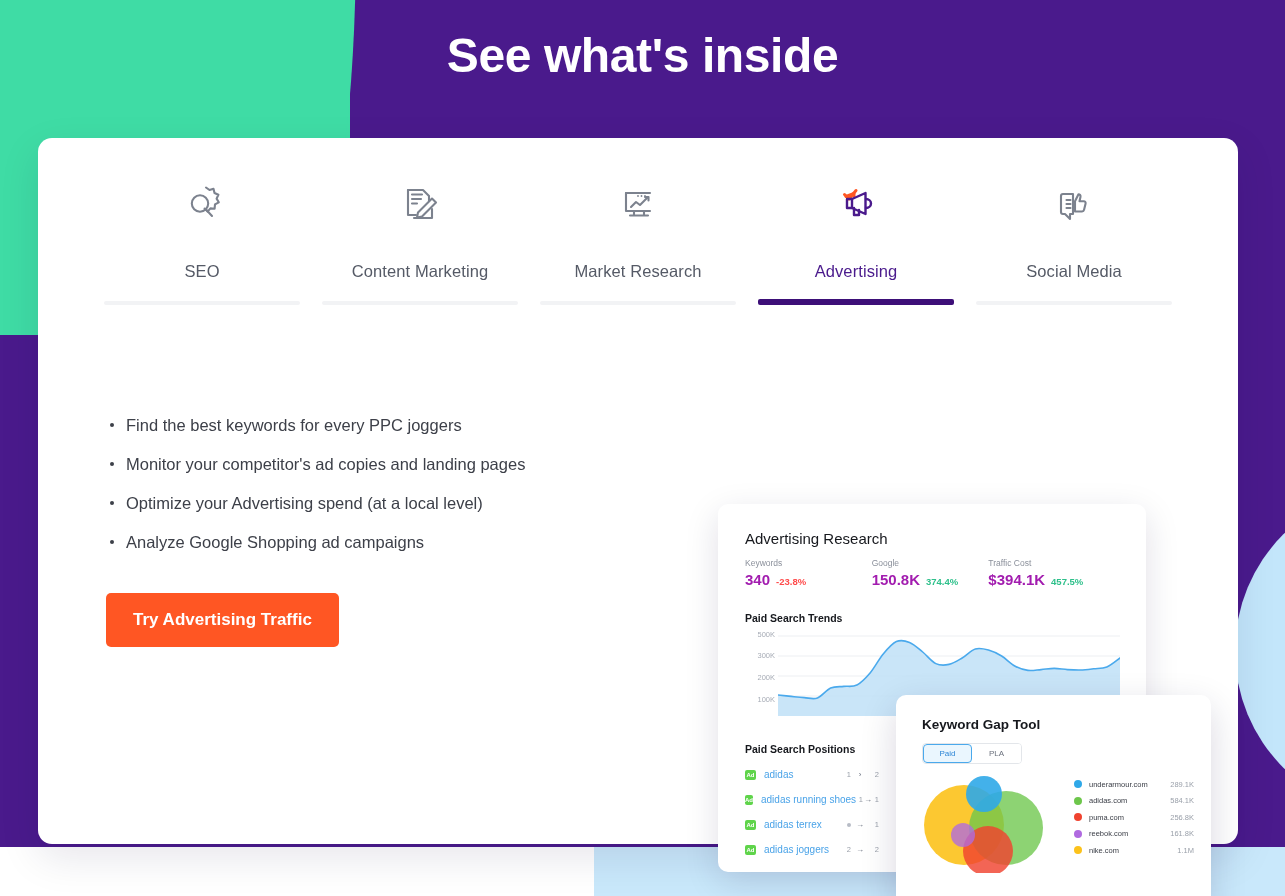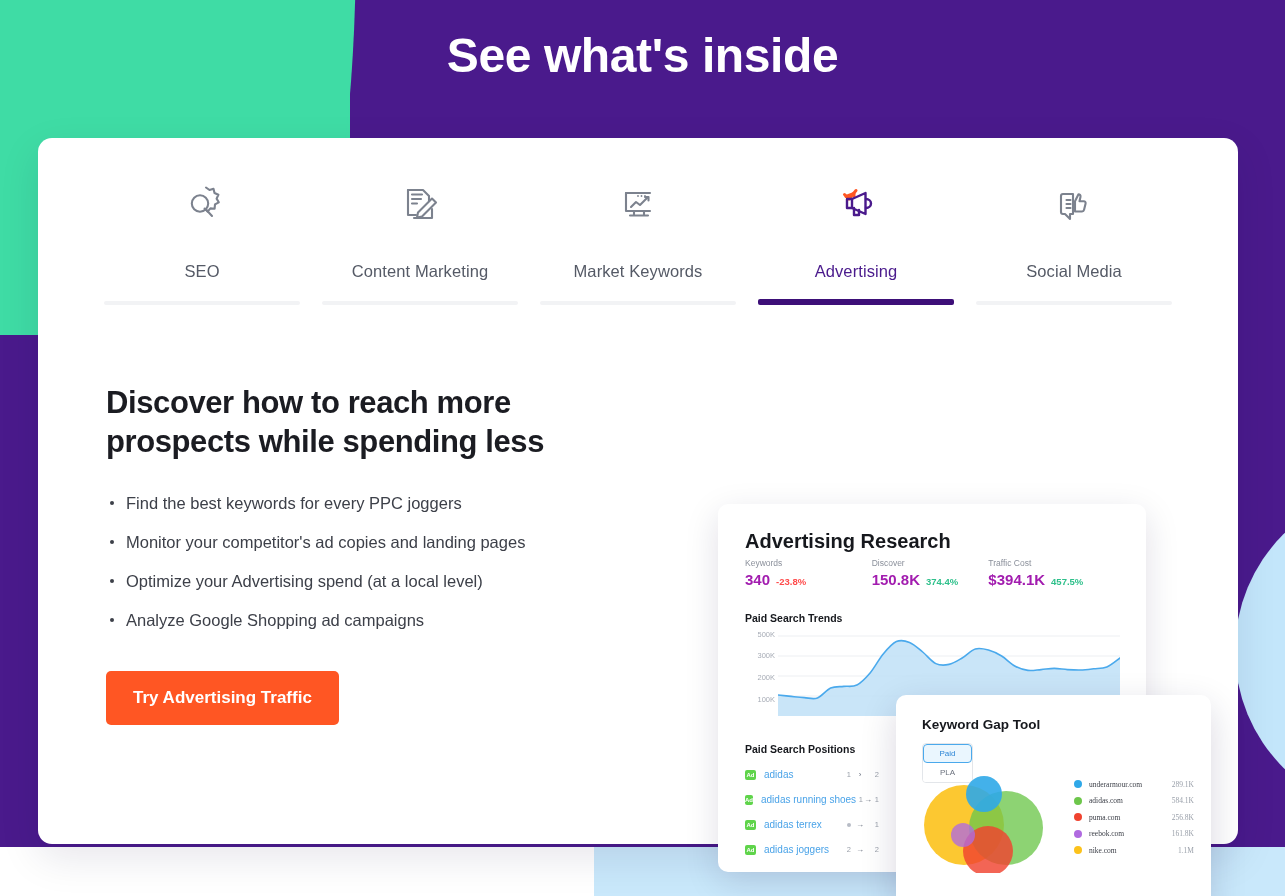--- a/index.html
+++ b/index.html
@@ -96,21 +96,21 @@
 
   
   .dash {
     position: absolute; left: 680px; top: 366px; width: 428px; height: 368px;
     background: #ffffff; border-radius: 10px;
     box-shadow: 0 10px 34px rgba(20,0,60,0.13);
     overflow: hidden;
   }
   .dash-title {
     position: absolute; left: 27px; top: 26px;
-    font-size: 20px; font-weight: bold; color: #16181d;
+    font-size: 15px; font-weight: normal; color: #16181d;
   }
   .metrics { position: absolute; left: 27px; top: 54px; width: 370px; display: flex; }
   .metric { width: 128px; }
   .metric.m2 { width: 118px; }
   .metric-label { font-size: 8.5px; color: #8b909b; }
   .metric-row { margin-top: 3px; display: flex; align-items: baseline; gap: 6px; }
   .metric-value { font-size: 15px; font-weight: bold; color: #a21caf; }
   .metric-delta { font-size: 9.5px; font-weight: bold; }
   .metric-delta.neg { color: #ff4a4a; }
   .metric-delta.pos { color: #2ec08b; }
@@ -152,33 +152,33 @@
     background: #ffffff; border-radius: 10px;
     box-shadow: 0 12px 36px rgba(20,0,60,0.16);
     overflow: hidden;
   }
   .kgt-title {
     position: absolute; left: 26px; top: 22px;
     font-size: 13.5px; font-weight: bold; color: #16181d;
   }
   .kgt-tabs {
     position: absolute; left: 26px; top: 48px;
-    display: flex; border: 1px solid #e3e6ea; border-radius: 4px; overflow: hidden; flex-direction: column;
+    display: flex; border: 1px solid #e3e6ea; border-radius: 4px; overflow: hidden;
   }
   .kgt-tab {
     width: 49px; height: 19px; line-height: 19px; text-align: center;
     font-size: 8px; color: #6c727e; background: #ffffff; cursor: pointer;
   }
   .kgt-tab.active {
     background: #eaf6fe; color: #2d86d6;
     border: 1px solid #4aa9ec; border-radius: 4px; line-height: 17px;
   }
   .venn { position: absolute; left: 20px; top: 78px; width: 140px; height: 100px; }
   .venn svg { display: block; }
-  .kgt-legend { position: absolute; left: 178px; top: 81px; width: 120px; font-family: Liberation Serif, serif; }
+  .kgt-legend { position: absolute; left: 178px; top: 81px; width: 120px; }
   .kgt-legend-row { display: flex; align-items: center; height: 16.5px; }
   .kgt-dot { width: 8px; height: 8px; border-radius: 50%; flex: 0 0 8px; }
   .kgt-name { margin-left: 7px; font-size: 7.5px; color: #3d4049; flex: 1; white-space: nowrap; }
   .kgt-val { font-size: 7.5px; color: #9aa0aa; }
 </style>
 </head>
 <body>
 
 <div id="stage">
 
@@ -226,21 +226,21 @@
             <path d="M14 16 v18 h24"></path>
             <path d="M14 16 h24"></path>
             <circle cx="26" cy="19" r="0.9" fill="#7c828e" stroke="none"></circle>
             <circle cx="29.5" cy="19" r="0.9" fill="#7c828e" stroke="none"></circle>
             <circle cx="33" cy="19" r="0.9" fill="#7c828e" stroke="none"></circle>
             <path d="M19 30 L24 25 L28 28 L36 20"></path>
             <path d="M33 20 h3.5 v3.5"></path>
             <path d="M22 34 v4 M32 34 v4 M18 38.5 h18"></path>
           </svg>
         </span>
-        <span class="tab-label">Market Keywords</span>
+        <span class="tab-label">Market Research</span>
         <span class="tab-underline"></span>
       </div>
 
       <div class="tab active">
         <span class="tab-icon">
           <svg width="52" height="52" viewBox="0 0 52 52" fill="none" stroke-width="2.4" stroke-linecap="round" stroke-linejoin="round">
             <path d="M16 19.5 L24 16.5 L24 19" stroke="#ff5623" fill="none" stroke-width="3"></path>
             <path d="M14.5 17.5 L19 22 L26 13.5" stroke="#ff5623" fill="none" stroke-width="3"></path>
             <path d="M35.5 16 L22 22 v9 L35.5 37 Z" stroke="#4a1a8c" fill="none"></path>
             <path d="M22 22 h-5 v9 h5" stroke="#4a1a8c" fill="none"></path>
@@ -260,21 +260,20 @@
             <path d="M27 24.5 v10 h7 a2 2 0 0 0 2 -1.6 l1.6 -6.4 a1.8 1.8 0 0 0 -1.8 -2.2 h-4.3 l1 -4.6 a2 2 0 0 0 -2 -2.4 l-3.5 7 Z"></path>
           </svg>
         </span>
         <span class="tab-label">Social Media</span>
         <span class="tab-underline"></span>
       </div>
 
     </div>
 
     <div class="left-col">
-      <h2 class="headline">Discover how to reach more prospects while spending less</h2>
       <ul class="bullets">
         <li>Find the best keywords for every PPC joggers</li>
         <li>Monitor your competitor's ad copies and landing pages</li>
         <li>Optimize your Advertising spend (at a local level)</li>
         <li>Analyze Google Shopping ad campaigns</li>
       </ul>
       <button class="cta">Try Advertising Traffic</button>
     </div>
 
     <div class="dash">
@@ -282,21 +281,21 @@
 
       <div class="metrics">
         <div class="metric">
           <div class="metric-label">Keywords</div>
           <div class="metric-row">
             <span class="metric-value">340</span>
             <span class="metric-delta neg">-23.8%</span>
           </div>
         </div>
         <div class="metric m2">
-          <div class="metric-label">Discover</div>
+          <div class="metric-label">Google</div>
           <div class="metric-row">
             <span class="metric-value">150.8K</span>
             <span class="metric-delta pos">374.4%</span>
           </div>
         </div>
         <div class="metric">
           <div class="metric-label">Traffic Cost</div>
           <div class="metric-row">
             <span class="metric-value">$394.1K</span>
             <span class="metric-delta pos">457.5%</span>

